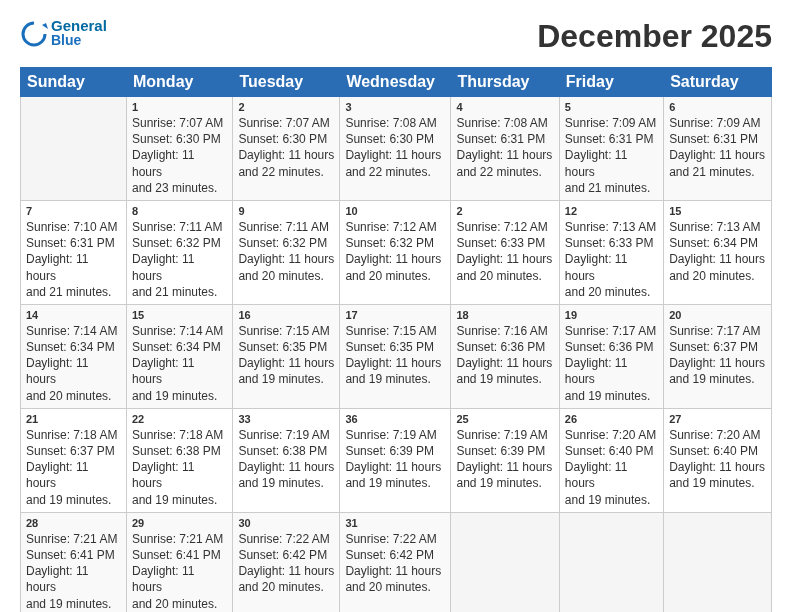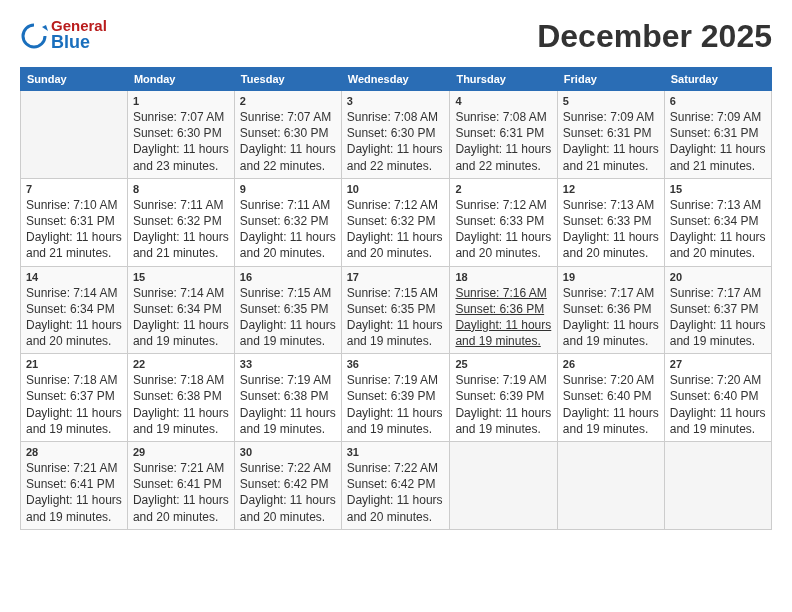--- a/index.html
+++ b/index.html
@@ -27,24 +27,24 @@
       align-items: center;
     }
     .logo-text {
       display: flex;
       flex-direction: column;
       line-height: 1;
     }
     .logo-general {
       font-size: 15px;
       font-weight: bold;
-      color: #b91c1c;
+      color: #0369a1;
     }
     .logo-blue {
-      font-size: 18px;
+      font-size: 14px;
       font-weight: bold;
       color: #1a6fbd;
     }
     .logo-icon {
       width: 28px;
       height: 28px;
       margin-right: 3px;
     }
     .title-block {
       text-align: right;
@@ -60,21 +60,21 @@
     }
     .calendar {
       width: 100%;
       border-collapse: collapse;
       font-size: 10px;
     }
     .calendar thead tr th {
       background: #2a6db5;
       color: #fff;
       padding: 5px 6px;
-      font-size: 11px;
+      font-size: 16px;
       font-weight: bold;
       text-align: left;
       border: 1px solid #2a6db5;
     }
     .calendar tbody tr td {
       border: 1px solid #ccc;
       vertical-align: top;
       padding: 4px 5px;
       width: 113px;
       height: 82px;
@@ -255,21 +255,21 @@
           </td>
           <td>
             <span class="day-num">17</span>
             <div class="day-info" style="white-space: pre-line;">Sunrise: 7:15 AM
 Sunset: 6:35 PM
 Daylight: 11 hours
 and 19 minutes.</div>
           </td>
           <td>
             <span class="day-num">18</span>
-            <div class="day-info" style="white-space: pre-line; text-decoration: underline;">Sunrise: 7:16 AM
+            <div class="day-info" style="white-space: pre-line;">Sunrise: 7:16 AM
 Sunset: 6:36 PM
 Daylight: 11 hours
 and 19 minutes.</div>
           </td>
           <td>
             <span class="day-num">19</span>
             <div class="day-info" style="white-space: pre-line;">Sunrise: 7:17 AM
 Sunset: 6:36 PM
 Daylight: 11 hours
 and 19 minutes.</div>

